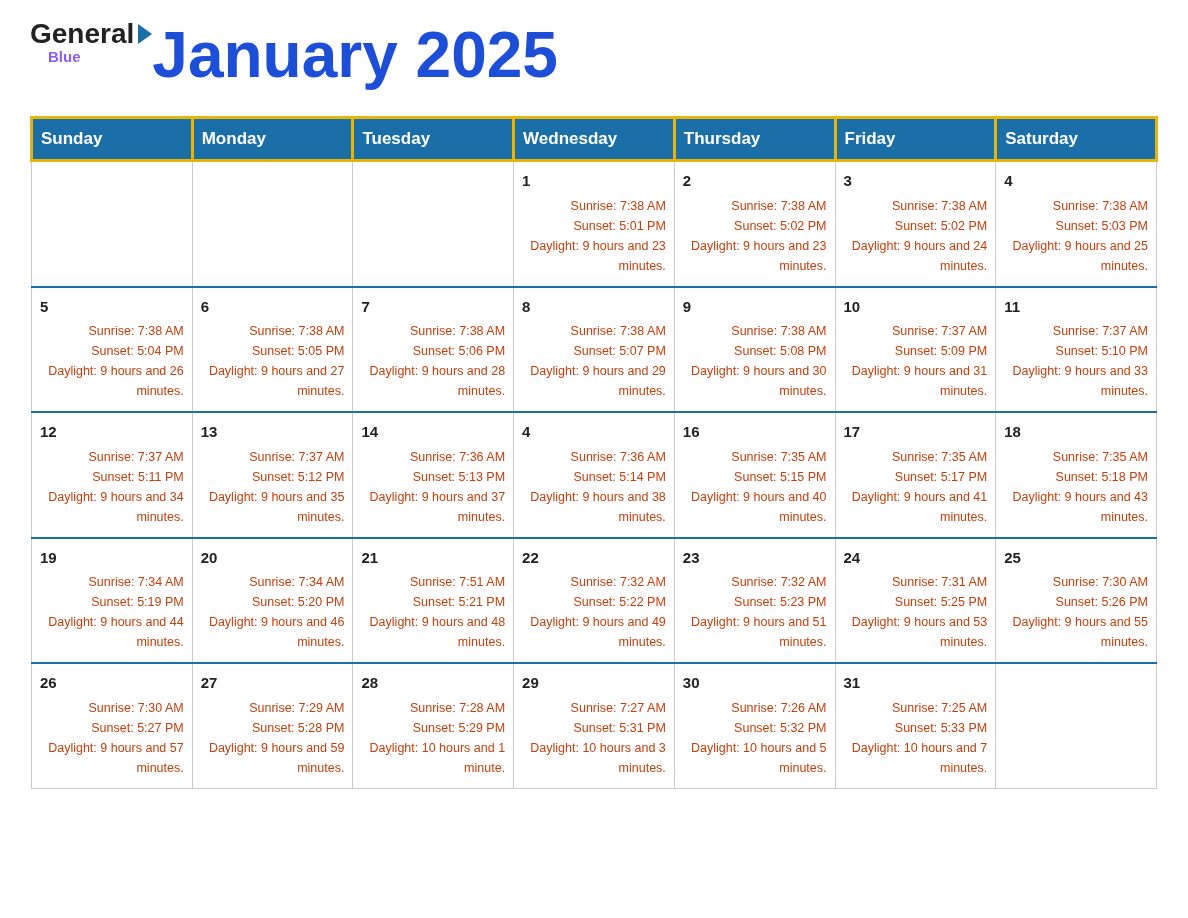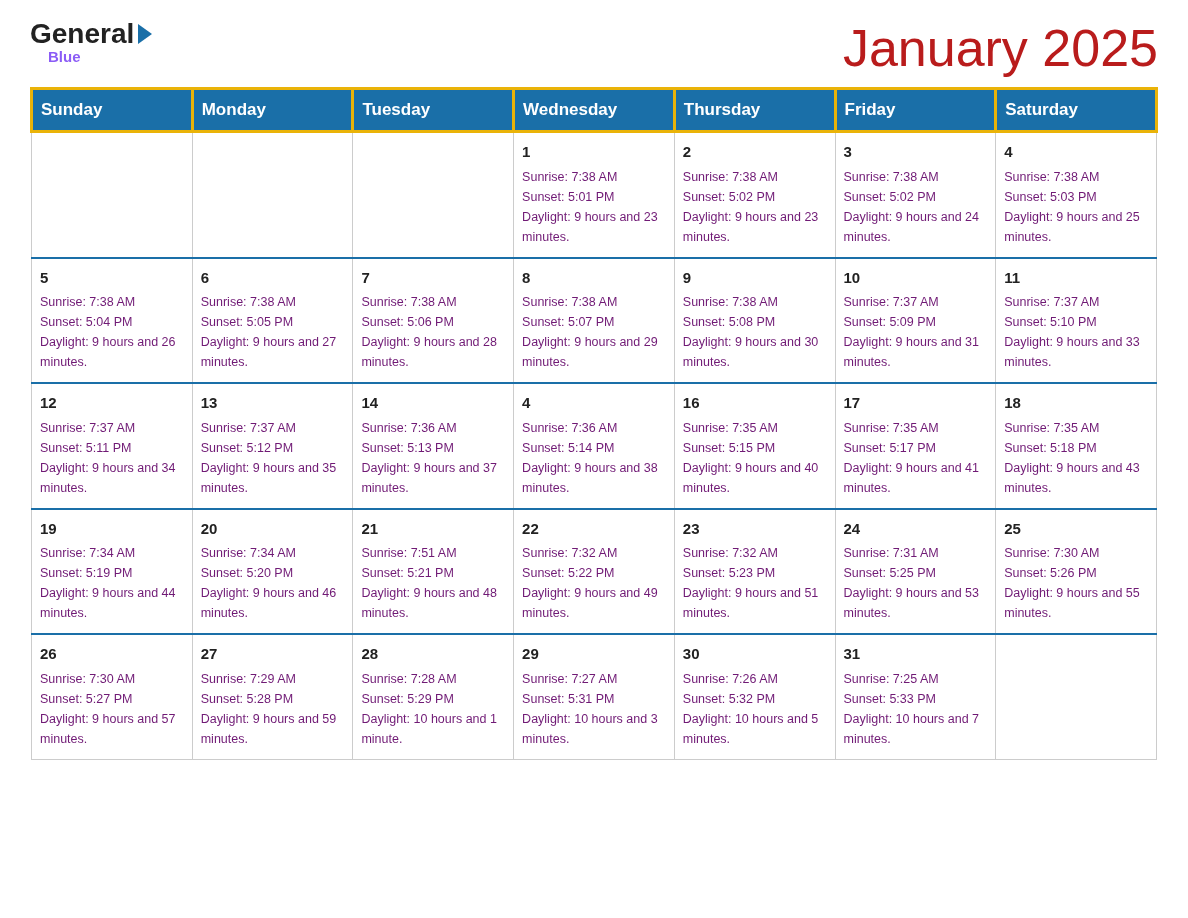--- a/index.html
+++ b/index.html
@@ -6,23 +6,23 @@
     body {
       font-family: Arial, Helvetica, sans-serif;
       background: #fff;
       color: #222;
       width: 1188px;
       min-height: 918px;
       padding: 20px 30px;
     }
     .header {
       display: flex;
-      justify-content: space-between;
+      justify-content: flex-start;
       align-items: flex-start;
-      margin-bottom: 10px;
+      margin-bottom: 26px;
     }
     .logo {
       display: flex;
       flex-direction: column;
       align-items: flex-start;
     }
     .logo-general {
       font-size: 28px;
       font-weight: bold;
       color: #222;
@@ -37,23 +37,23 @@
       color: #8b5cf6;
       margin-left: 18px;
       display: flex;
       align-items: center;
       gap: 4px;
     }
     .title-block {
       text-align: right;
     }
     .main-title {
-      font-size: 52px;
-      font-weight: normal;
-      color: #b91c1c;
+      font-size: 64px;
+      font-weight: bold;
+      color: #1d4ed8;
       line-height: 1.1;
     }
     .subtitle {
       font-size: 22px;
       color: #444;
       margin-top: 4px;
     }
     .calendar {
       width: 100%;
       border-collapse: collapse;
@@ -80,22 +80,23 @@
     }
     .day-number {
       font-size: 15px;
       font-weight: bold;
       color: #222;
       display: block;
       margin-bottom: 3px;
     }
     .day-info {
       font-size: 12.5px;
-      color: #701a75;
+      color: #c2410c;
       line-height: 1.6;
+      text-align: right;
     }
     tbody tr td:first-child {
       border-left: 1px solid #ccc;
     }
   </style>
 </head>
 <body>
 
 <div class="header">
   <div class="logo">

